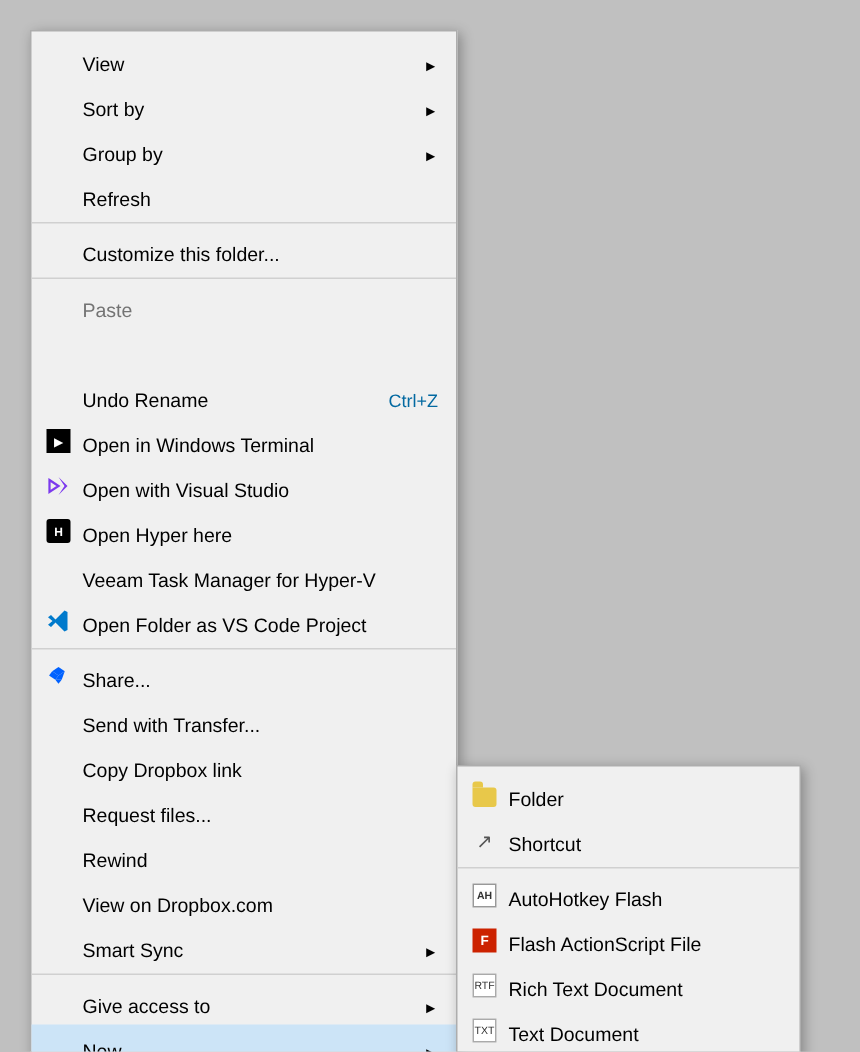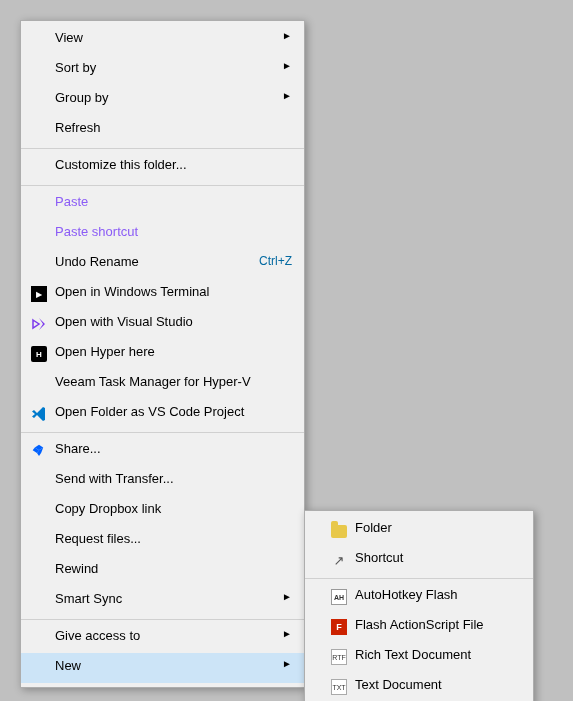--- a/index.html
+++ b/index.html
@@ -20,31 +20,31 @@
       background: #f0f0f0;
       border: 1px solid #adadad;
       box-shadow: 2px 2px 8px rgba(0,0,0,0.3);
       width: 285px;
       padding: 4px 0;
       z-index: 10;
     }
 
     .menu-item {
       display: flex;
-      align-items: flex-start;
+      align-items: flex-end;
       padding: 5px 12px 5px 8px;
       cursor: default;
       min-height: 26px;
       position: relative;
       color: #000;
       white-space: nowrap;
     }
 
     .menu-item.disabled {
-      color: #8b5cf6;
+      color: #737373;
     }
 
     .menu-item .icon {
       width: 20px;
       height: 20px;
       margin-right: 6px;
       display: flex;
       align-items: center;
       justify-content: center;
       flex-shrink: 0;
@@ -79,21 +79,20 @@
       background: #f0f0f0;
       border: 1px solid #adadad;
       box-shadow: 2px 2px 8px rgba(0,0,0,0.3);
       width: 230px;
       padding: 4px 0;
       z-index: 20;
     }
 
     .submenu .menu-item {
       padding: 5px 12px 5px 8px;
-      margin-left: 16px;
     }
 
     .highlighted {
       background: #cce4f7;
     }
   </style>
 </head>
 <body>
 
 <div class="context-menu">
@@ -130,21 +129,20 @@
 
   <div class="divider"></div>
 
   <div class="menu-item disabled">
     <span class="icon"></span>
     <span class="label">Paste</span>
   </div>
 
   <div class="menu-item disabled">
     <span class="icon"></span>
-    <span class="label">Paste shortcut</span>
   </div>
 
   <div class="menu-item">
     <span class="icon"></span>
     <span class="label">Undo Rename</span>
     <span class="shortcut">Ctrl+Z</span>
   </div>
 
   <div class="menu-item">
     <span class="icon">
@@ -211,20 +209,24 @@
   <div class="menu-item">
     <span class="icon"></span>
     <span class="label">Request files...</span>
   </div>
 
   <div class="menu-item">
     <span class="icon"></span>
     <span class="label">Rewind</span>
   </div>
 
+  <div class="menu-item">
+    <span class="icon"></span>
+    <span class="label">View on Dropbox.com</span>
+  </div>
 
   <div class="menu-item">
     <span class="icon"></span>
     <span class="label">Smart Sync</span>
     <span class="arrow">►</span>
   </div>
 
   <div class="divider"></div>
 
   <div class="menu-item">

